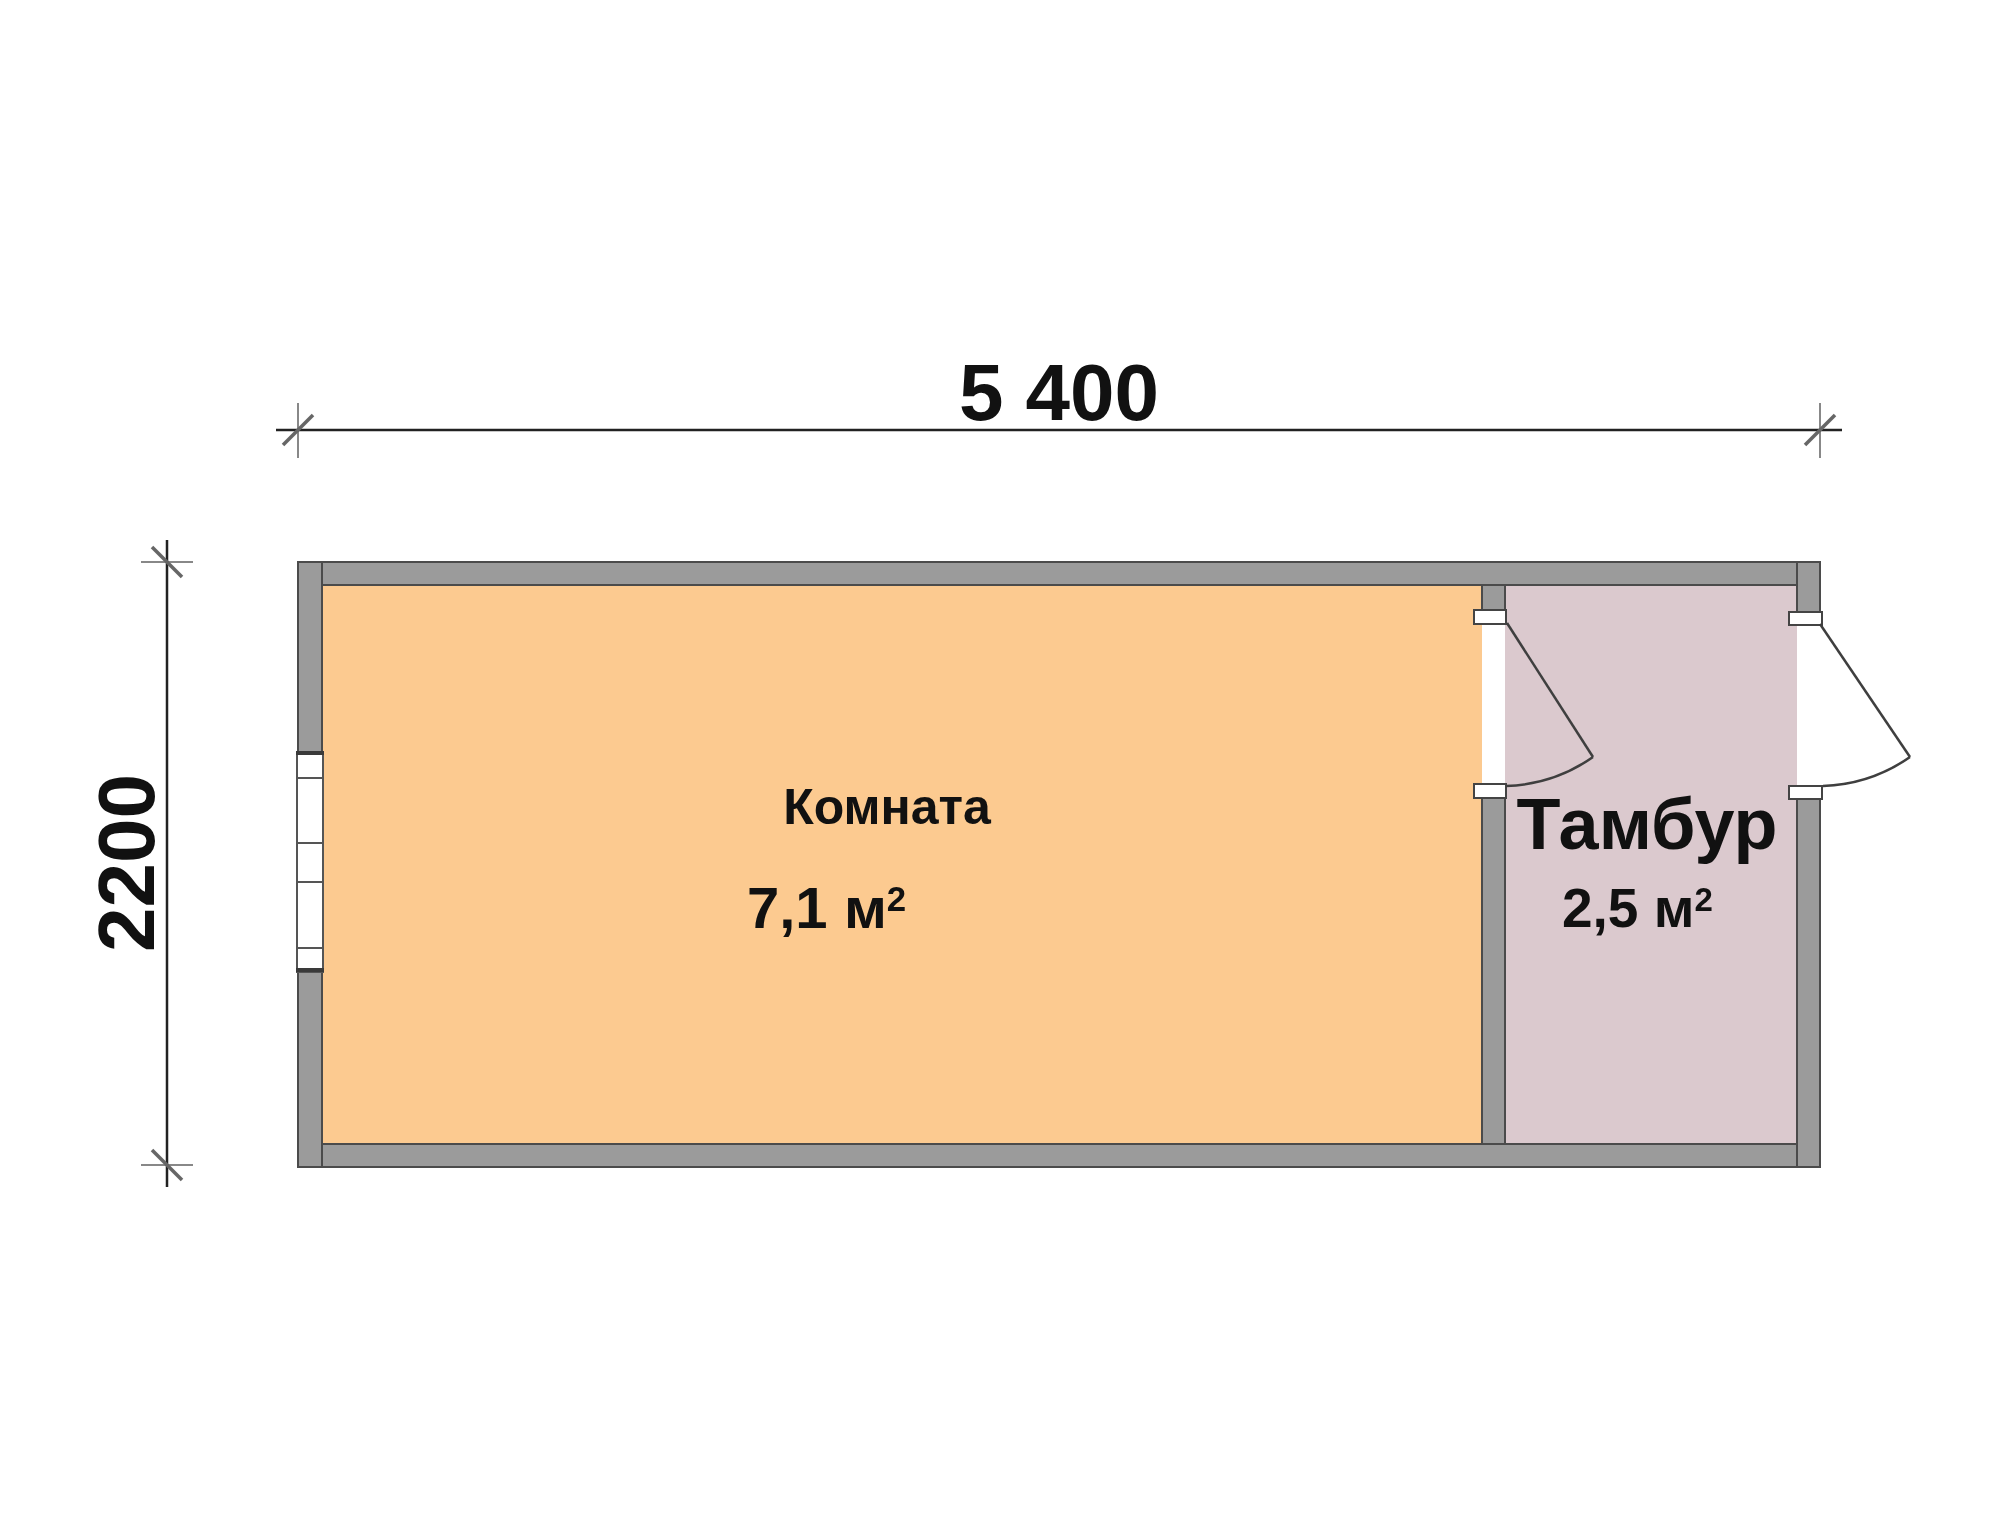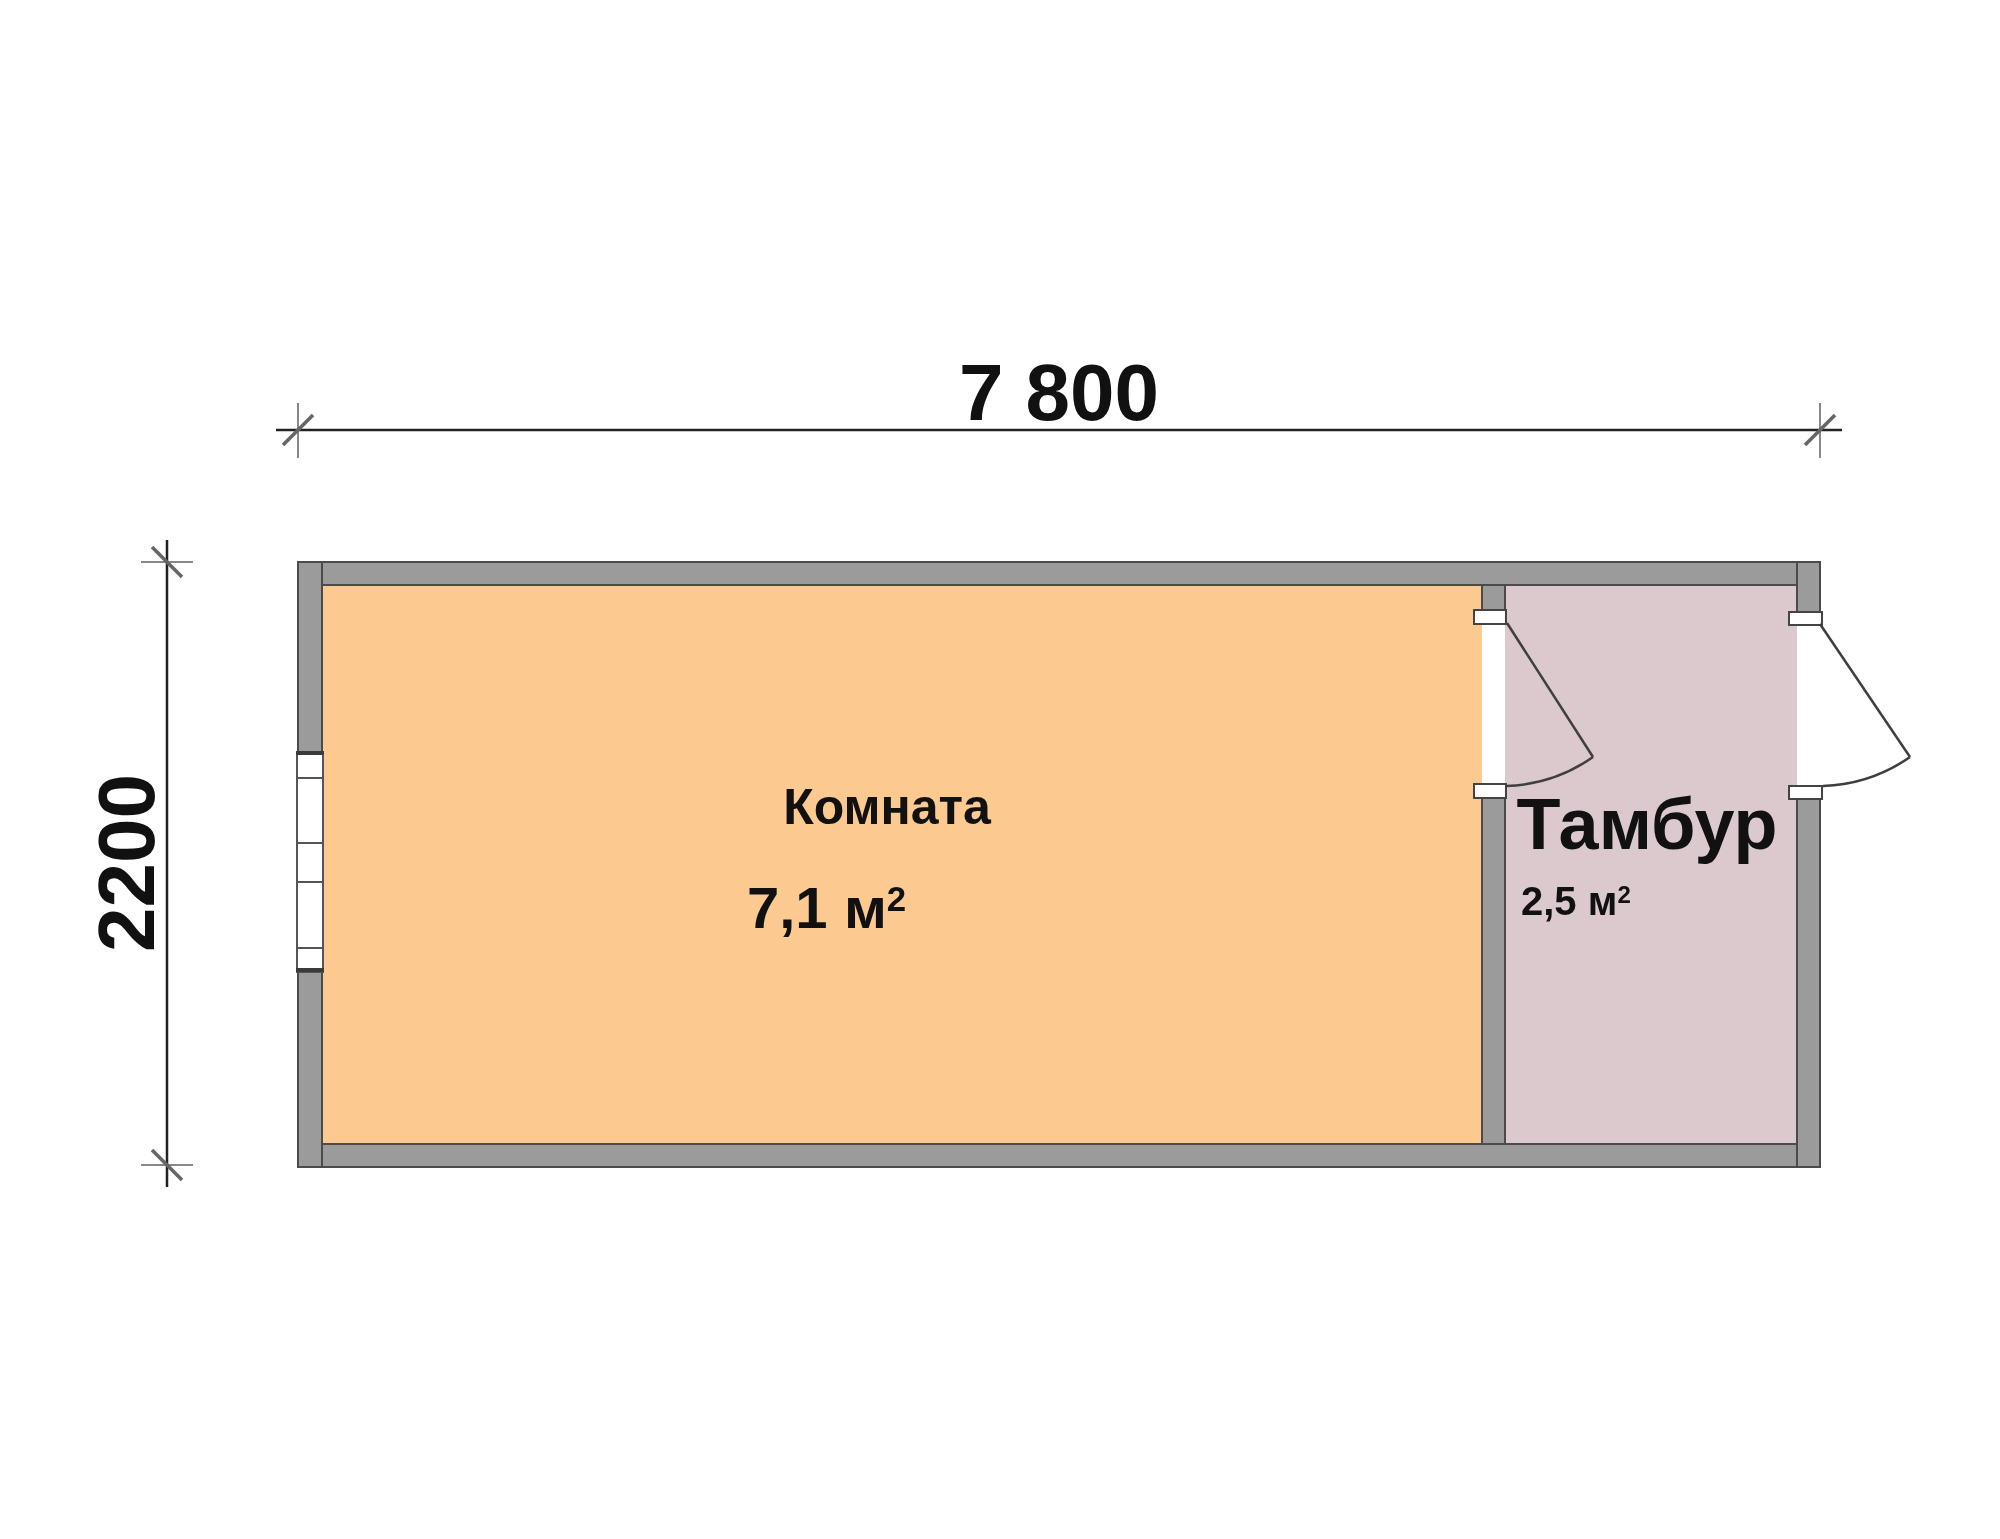--- a/index.html
+++ b/index.html
@@ -50,23 +50,23 @@
     top: 879px;
     font-size: 58px;
   }
   .room-name-2 {
     left: 1647px;
     top: 788px;
     font-size: 72px;
     transform: translateX(-50%);
   }
   .room-area-2 {
-    left: 1521px;
+    left: 1562px;
     top: 881px;
-    font-size: 40px;
+    font-size: 55px;
   }
   .unit { margin-left: 0.28em; }
   .sup {
     font-size: 60%;
     position: relative;
     top: -0.5em;
   }
 </style>
 </head>
 <body>
@@ -126,21 +126,21 @@
 
     <g>
       <line x1="141" y1="562" x2="193" y2="562" stroke="#888888" stroke-width="2"></line>
       <line x1="141" y1="1165" x2="193" y2="1165" stroke="#888888" stroke-width="2"></line>
       <line x1="167" y1="540" x2="167" y2="1187" stroke="#222222" stroke-width="2.5"></line>
       <line x1="152" y1="547" x2="182" y2="577" stroke="#666666" stroke-width="3.5"></line>
       <line x1="152" y1="1150" x2="182" y2="1180" stroke="#666666" stroke-width="3.5"></line>
     </g>
   </svg>
 
-  <div class="label dim-label-width">7 800</div>
+  <div class="label dim-label-width">5 400</div>
 
   <div class="label dim-label-height">2200</div>
 
   <div class="label room-name-1">Комната</div>
 
   <div class="label room-area-1">
     <span>7,1</span><span class="unit">м</span><span class="sup">2</span>
   </div>
 
   <div class="label room-name-2">Тамбур</div>

